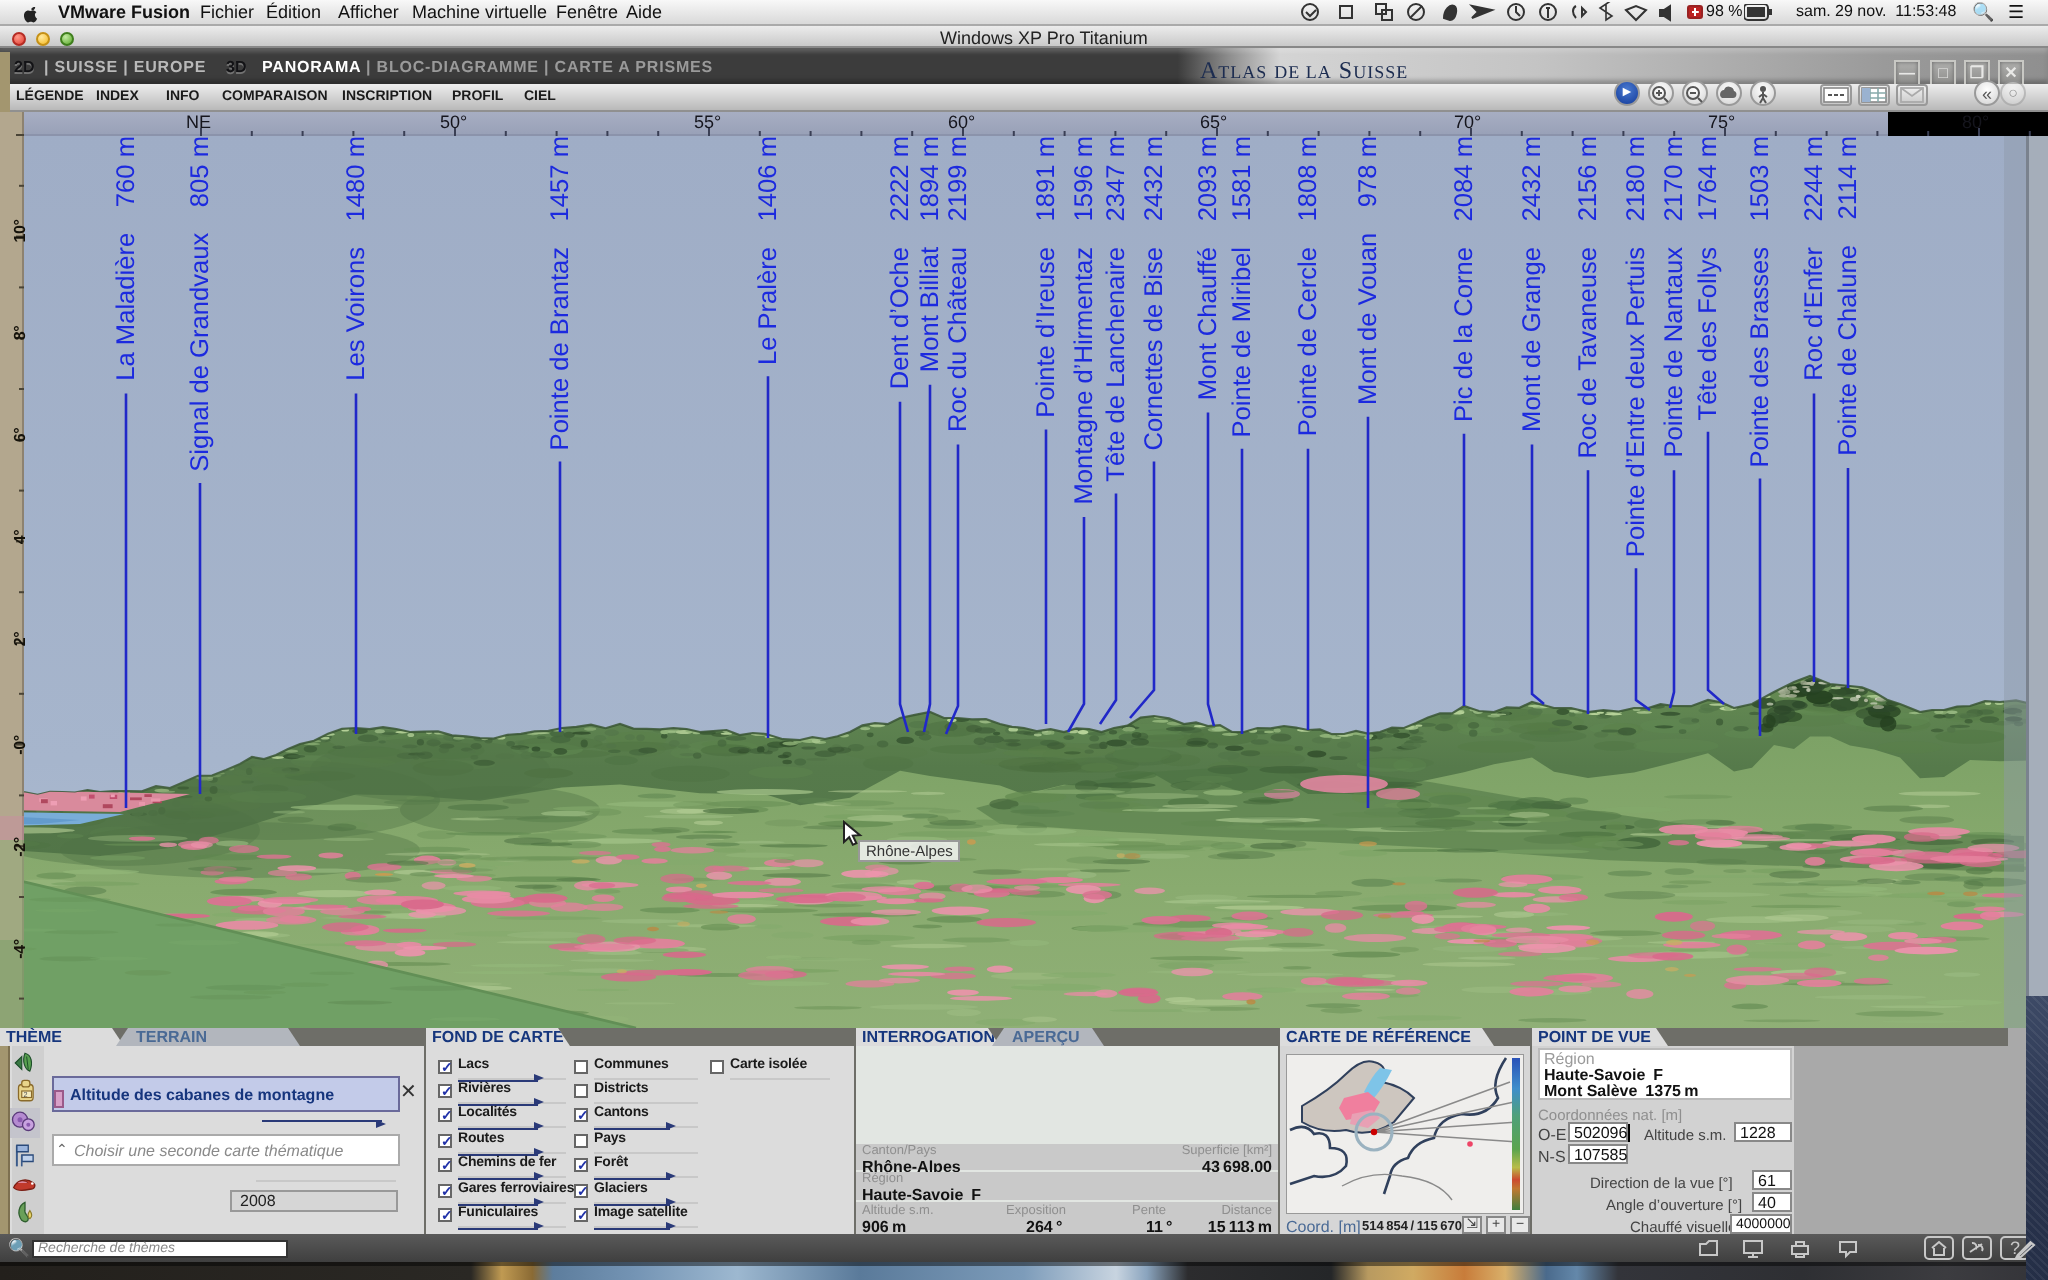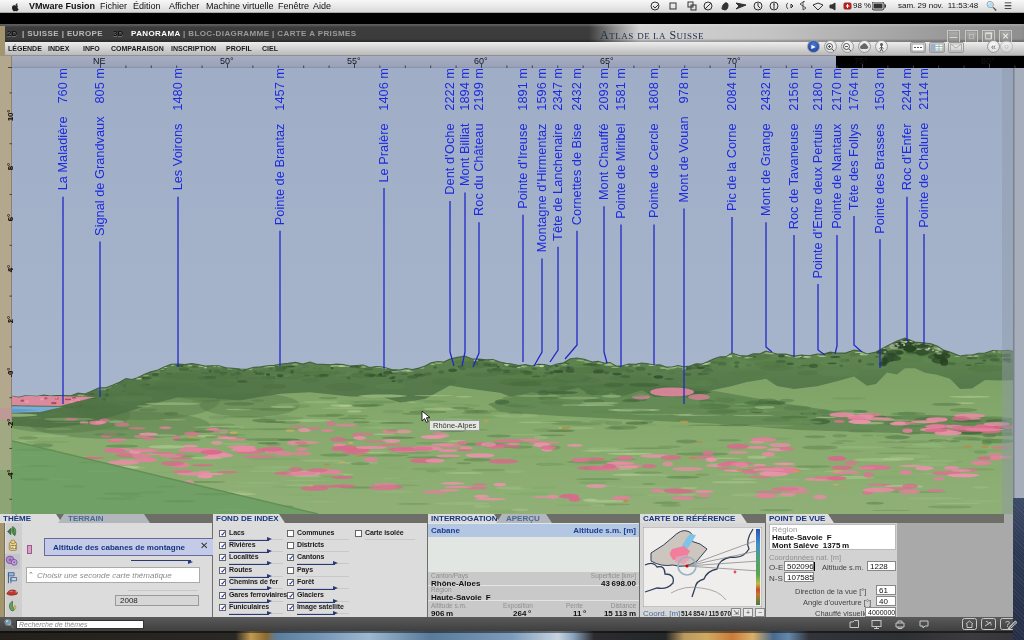--- a/index.html
+++ b/index.html
@@ -15,21 +15,21 @@
 #tb1 .seg{position:absolute;top:5px;font-weight:bold;letter-spacing:.4px}
 .badge{position:absolute;top:5px;color:#121215;font-weight:bold;font-size:8px;text-shadow:0 1px 0 rgba(255,255,255,.28)}
 #atlas{position:absolute;top:3.5px;left:600px;font-family:"Liberation Serif",serif;color:#1c2c50;font-size:12px;letter-spacing:.5px}
 .winbtn{position:absolute;top:6px;width:13px;height:13px;background:linear-gradient(#b0b0ae,#8e8e8c);border:1px solid #c8c8c4;color:#e8e8e6;font-size:8px;line-height:11px;text-align:center;font-weight:bold;box-shadow:inset 0 0 2px #666}
 
 #tb2{left:0;top:42px;width:1024px;height:14px;background:linear-gradient(#ededed,#b9b9b9);border-bottom:1px solid #909090;font-size:7px;color:#1a1a1a}
 #tb2 .m{position:absolute;top:3px;font-weight:bold}
 .cir{position:absolute;top:-2px;width:13px;height:13px;border-radius:50%;background:radial-gradient(circle at 50% 35%,#ffffff,#d2d2d2);border:1px solid #999;text-align:center;line-height:12px;font-size:8px;color:#444}
 .rbtn{position:absolute;top:0px;width:16px;height:11px;background:linear-gradient(#f2f2f2,#c8c8c8);border:1px solid #999;border-radius:2px;font-size:7px;text-align:center;line-height:10px;color:#555}
 
-#ruler{left:0;top:56px;width:836px;height:12px;background:linear-gradient(#a7aec3,#99a1b8);border-bottom:1px solid #8b93ab;font-size:9px;color:#15151d}
+#ruler{left:0;top:56px;width:944px;height:12px;background:linear-gradient(#a7aec3,#99a1b8);border-bottom:1px solid #8b93ab;font-size:9px;color:#15151d}
 #ruler .d{position:absolute;top:0px}
 
 #view{left:0;top:68px;width:1024px;height:446px}
 #lruler{left:0;top:56px;width:12px;height:458px;background:#b3a78e;border-right:1px solid #8d8270;font-size:8px;color:#15120a;font-weight:bold;letter-spacing:-0.2px}
 #lruler .d{position:absolute;left:0px;transform:rotate(-90deg);transform-origin:center;width:20px;text-align:center}
 .peakt{position:absolute;writing-mode:vertical-rl;transform:rotate(180deg);white-space:nowrap;font-size:12.8px;color:#1c2adf;top:68px}
 #tooltip{left:429px;top:420px;height:11px;background:rgba(245,245,245,.85);border:1px solid #999;font-size:7.5px;color:#333;line-height:10px;white-space:nowrap;padding:0 3px}
 
 #panels{left:0;top:514px;width:1024px;height:103px;background:#6e6e68;font-size:8px}
 .panel{position:absolute;top:9px;bottom:0;background:#dcdcdc}
@@ -87,20 +87,26 @@
       <rect x="196" y="2" width="7" height="6" rx="1" fill="#b22" stroke="#922"></rect>
         <path d="M199.5 3v4M198 5h3.4" stroke="#fff"></path>
     </svg>
     <svg class="mi" style="left:872px;top:2px" width="14" height="9" viewBox="0 0 14 9">
         <rect x="0" y="0" width="12" height="8" rx="2" fill="none" stroke="#333"></rect>
         <rect x="1.5" y="1.5" width="9" height="5" fill="#333"></rect>
         <rect x="12.5" y="2.5" width="1.5" height="3" fill="#333"></rect>
       </svg>
   </div>
 
+  <div class="abs" id="titlebar">
+    <div class="tl" style="left:6px;background:radial-gradient(circle at 35% 30%,#ff9a8a,#e33e32);border:1px solid #b52c24"></div>
+    <div class="tl" style="left:18px;background:radial-gradient(circle at 35% 30%,#ffe9a0,#f5b921);border:1px solid #c59016"></div>
+    <div class="tl" style="left:30px;background:radial-gradient(circle at 35% 30%,#c4eba4,#57a828);border:1px solid #3f7e1d"></div>
+    <span class="abs" style="left:470px;top:1px">Windows XP Pro Titanium</span>
+  </div>
 
   <div class="abs" style="left:0;top:26px;width:5px;height:30px;background:#a3966f;z-index:5"></div>
   <div class="abs" id="tb1">
     <span class="badge" style="left:7px">2D</span>
     <span class="seg" style="left:22px;color:#b9b9b9">| SUISSE | EUROPE</span>
     <span class="badge" style="left:113px">3D</span>
     <span class="seg" style="left:131px;color:#fff">PANORAMA</span>
     <span class="seg" style="left:183px;color:#9a9a9a">| BLOC-DIAGRAMME | CARTE A PRISMES</span>
     <span id="atlas">A<span style="font-size:9px">TLAS</span> <span style="font-size:9px">DE LA</span> S<span style="font-size:9px">UISSE</span></span>
     <span class="winbtn" style="left:947px">—</span>
@@ -1769,34 +1775,34 @@
         </svg>
 <svg class="abs" style="left:6px;top:64px" width="13" height="12" viewBox="0 0 16 14">
           <path d="M1 8 C3 3 9 2 13 5 C15 6.5 14 9 11 9 C7 10 3 10 1 8 Z" fill="#c0392b" stroke="#7a1e14" stroke-width=".8"></path>
           <path d="M3 5 C5 3.5 8 3.5 10 5" fill="#e8a0c0" stroke="#7a1e14" stroke-width=".6"></path>
           <circle cx="12.5" cy="5.5" r=".8" fill="#fff"></circle>
         </svg>
 <svg class="abs" style="left:6px;top:77px" width="13" height="13" viewBox="0 0 16 15">
           <path d="M8 1 C4 3 3 8 6 12 C8 13.5 10 13 10 11 C10 9 7 8 8 5 Z" fill="#6aa05a" stroke="#2e5e2e" stroke-width=".8"></path>
           <path d="M11 6 C12.5 8 12.5 10 11 11 C9.5 10 9.5 8 11 6 Z" fill="#e8d46a" stroke="#8a7a2a" stroke-width=".7"></path>
         </svg>
-<div class="abs" style="left:44px;top:15px;width:174px;height:18px;background:#c3cbe9;border:1px solid #6a6a9a;color:#16357d;font-weight:bold;font-size:8px;line-height:17px;padding-left:8px">Altitude des cabanes de montagne</div>
+<div class="abs" style="left:26px;top:15px;width:174px;height:18px;background:#c3cbe9;border:1px solid #6a6a9a;color:#16357d;font-weight:bold;font-size:8px;line-height:17px;padding-left:8px">Altitude des cabanes de montagne</div>
 <div class="abs" style="left:27px;top:22px;width:5px;height:9px;background:#d8a0c8;border:1px solid #9a5a8a"></div>
 <div class="abs" style="left:200px;top:17px;color:#333;font-size:10px">✕</div>
 <div class="aline" style="left:131px;top:37px;width:60px"></div>
         <div class="ahead" style="left:188px;top:36.5px"></div>
 <div class="abs" style="left:26px;top:44px;width:174px;height:16px;background:#fff;border:1px solid #aaa;color:#8a8a8a;font-style:italic;font-size:8px;line-height:15px;padding-left:10px">Choisir une seconde carte thématique</div>
 <div class="abs" style="left:28px;top:48px;color:#666;font-size:7px">⌃</div>
 <div class="uline" style="left:128px;top:67px;width:70px"></div>
 <div class="abs" style="left:115px;top:72px;width:84px;height:11px;background:#d6d6d6;border:1px solid #999;font-size:8px;color:#222;line-height:10px;padding-left:4px">2008</div>
 </div>
 <div class="tab tabact" style="left:0px;width:62px">THÈME</div>
 <div class="tab tabin" style="left:58px;width:92px;padding-left:10px">TERRAIN</div>
 <div class="panel" style="left:213px;width:214px"></div>
-<div class="tab tabact" style="left:213px;width:72px">FOND DE INDEX</div>
+<div class="tab tabact" style="left:213px;width:72px">FOND DE CARTE</div>
 <div class="chk on" style="left:219px;top:16px"></div>
 <div class="cl" style="left:229px;top:15px">Lacs</div>
 <div class="uline" style="left:229px;top:25px;width:54px"></div>
 <div class="aline" style="left:229px;top:26px;width:40px"></div>
       <div class="ahead" style="left:267px;top:23.0px"></div>
 <div class="chk on" style="left:219px;top:28px"></div>
 <div class="cl" style="left:229px;top:27px">Rivières</div>
 <div class="uline" style="left:229px;top:37px;width:54px"></div>
 <div class="aline" style="left:229px;top:38px;width:40px"></div>
       <div class="ahead" style="left:267px;top:35.0px"></div>
@@ -1853,24 +1859,20 @@
 <div class="cl" style="left:297px;top:89px">Image satellite</div>
 <div class="uline" style="left:297px;top:99px;width:52px"></div>
 <div class="aline" style="left:297px;top:100px;width:38px"></div>
       <div class="ahead" style="left:333px;top:97.0px"></div>
 <div class="chk" style="left:355px;top:16px"></div>
       <div class="cl" style="left:365px;top:15px">Carte isolée</div>
       <div class="uline" style="left:365px;top:25px;width:50px"></div>
 <div class="panel" style="left:428px;width:211px;background:#e2e6e2"></div>
 <div class="tab tabact" style="left:428px;width:72px">INTERROGATION</div>
 <div class="tab tabin" style="left:496px;width:56px;padding-left:10px">APERÇU</div>
-<div class="abs" style="left:428px;top:10px;width:211px;height:13px;background:#b3c6e2">
-        <span class="browL" style="color:#1c3f8f;font-weight:bold;top:2px">Cabane</span>
-        <span class="browR" style="color:#1c3f8f;font-weight:bold;top:2px">Altitude s.m. [m]</span>
-      </div>
 <div class="abs" style="left:428px;top:58px;width:211px;height:13px;background:#c9c9c9">
         <span class="browL" style="color:#8f8f8f;top:0px;font-size:6.5px">Canton/Pays</span>
         <span class="browL" style="color:#111;font-weight:bold;top:7px">Rhône-Alpes</span>
         <span class="browR" style="color:#8f8f8f;top:0px;font-size:6.5px">Superficie [km²]</span>
         <span class="browR" style="color:#111;font-weight:bold;top:7px">43 698.00</span>
       </div>
 <div class="abs" style="left:428px;top:72px;width:211px;height:14px;background:#c9c9c9">
         <span class="browL" style="color:#8f8f8f;top:0px;font-size:6.5px">Région</span>
         <span class="browL" style="color:#111;font-weight:bold;top:7px">Haute-Savoie F</span>
       </div>

